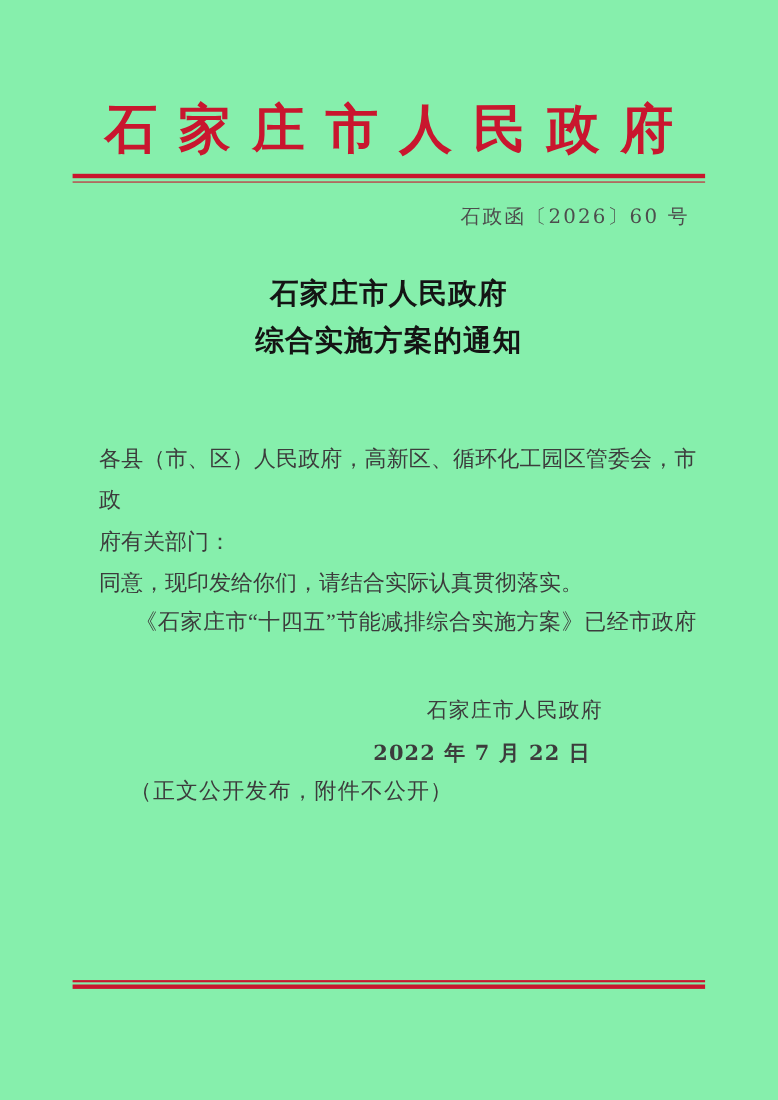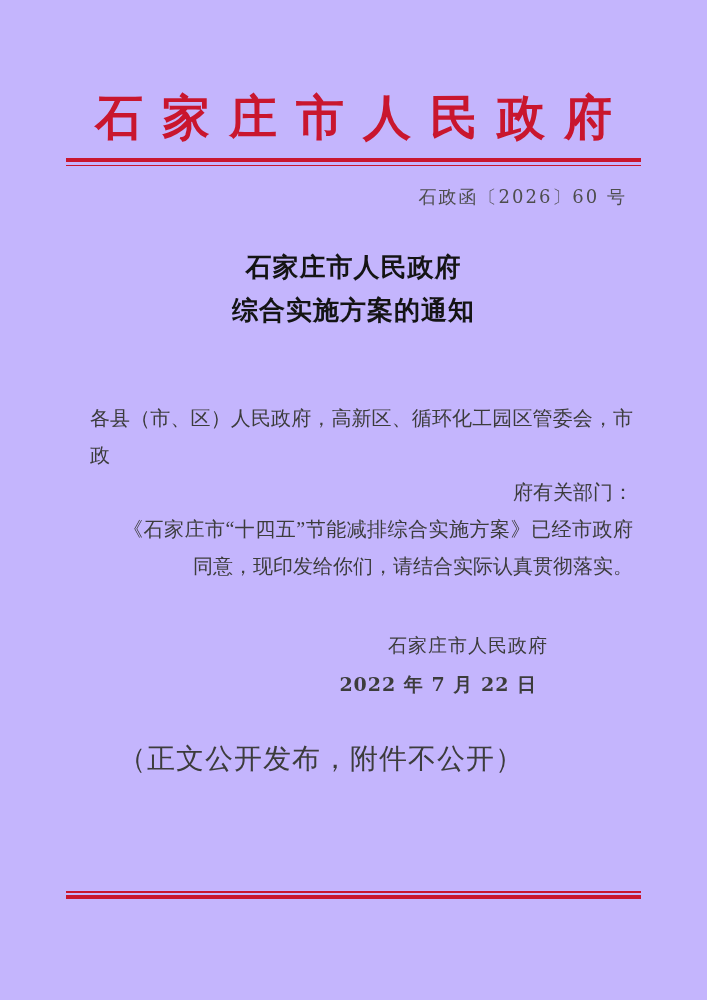--- a/index.html
+++ b/index.html
@@ -9,21 +9,21 @@
   }
   *{margin:0;padding:0;box-sizing:border-box;}
   html,body{background:#ffffff;}
   body{
     font-family:"DejaVu Serif","Liberation Serif",serif;
   }
   .page{
     position:relative;
     width:707px;
     height:1000px;
-    background:#c4b5fd;
+    background:#86efac;
     overflow:hidden;
     margin:0 auto;
   }
   
   .gov-header{
     position:absolute;
     top:86px; left:0; right:0;
     text-align:center;
     font-size:48px;
     font-weight:bold;
@@ -63,21 +63,21 @@
   
   .body-text{
     position:absolute;
     top:400px; left:90px;
     width:543px;
     font-size:20px;
     line-height:37px;
     color:var(--ink);
     letter-spacing:0;
   }
-  .body-line{white-space:nowrap;text-align:right;}
+  .body-line{white-space:nowrap;}
   .body-line.justified{
     white-space:normal;
     text-align:justify;
     text-align-last:justify;
     font-family:Liberation Serif, serif;
   }
   .body-line.indent{
     padding-left:33px;
   }
   
@@ -95,25 +95,24 @@
     font-size:19px;
     color:var(--ink);
     letter-spacing:1px;
     white-space:nowrap;
     font-weight:bold;
   }
   
   .pub-note{
     position:absolute;
     top:705px; left:118px;
-    font-size:28px;
+    font-size:20px;
     color:var(--ink);
     letter-spacing:1px;
     white-space:nowrap;
-    margin-top:35px;
   }
 </style>
 </head>
 <body>
 
 <div class="page">
 
   <div class="gov-header">石家庄市人民政府</div>
 
   <div class="rule rule-top">
@@ -124,22 +123,22 @@
   <div class="doc-number">石政函〔2026〕60 号</div>
 
   <div class="doc-title">
     <div>石家庄市人民政府</div>
     <div>综合实施方案的通知</div>
   </div>
 
   <div class="body-text">
     <div class="body-line justified">各县（市、区）人民政府，高新区、循环化工园区管委会，市政</div>
     <div class="body-line">府有关部门：</div>
+    <div class="body-line">同意，现印发给你们，请结合实际认真贯彻落实。</div>
     <div class="body-line justified indent">《石家庄市“十四五”节能减排综合实施方案》已经市政府</div>
-    <div class="body-line">同意，现印发给你们，请结合实际认真贯彻落实。</div>
   </div>
 
   <div class="signature">石家庄市人民政府</div>
 
   <div class="sign-date">2022 年 7 月 22 日</div>
 
   <div class="pub-note">（正文公开发布，附件不公开）</div>
 
   <div class="rule rule-bottom">
     <div class="thin"></div>

